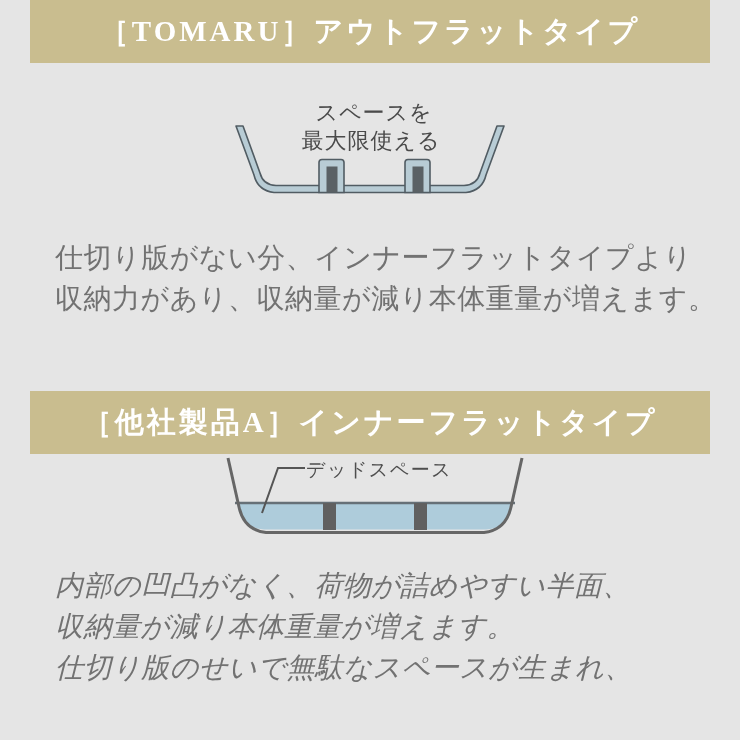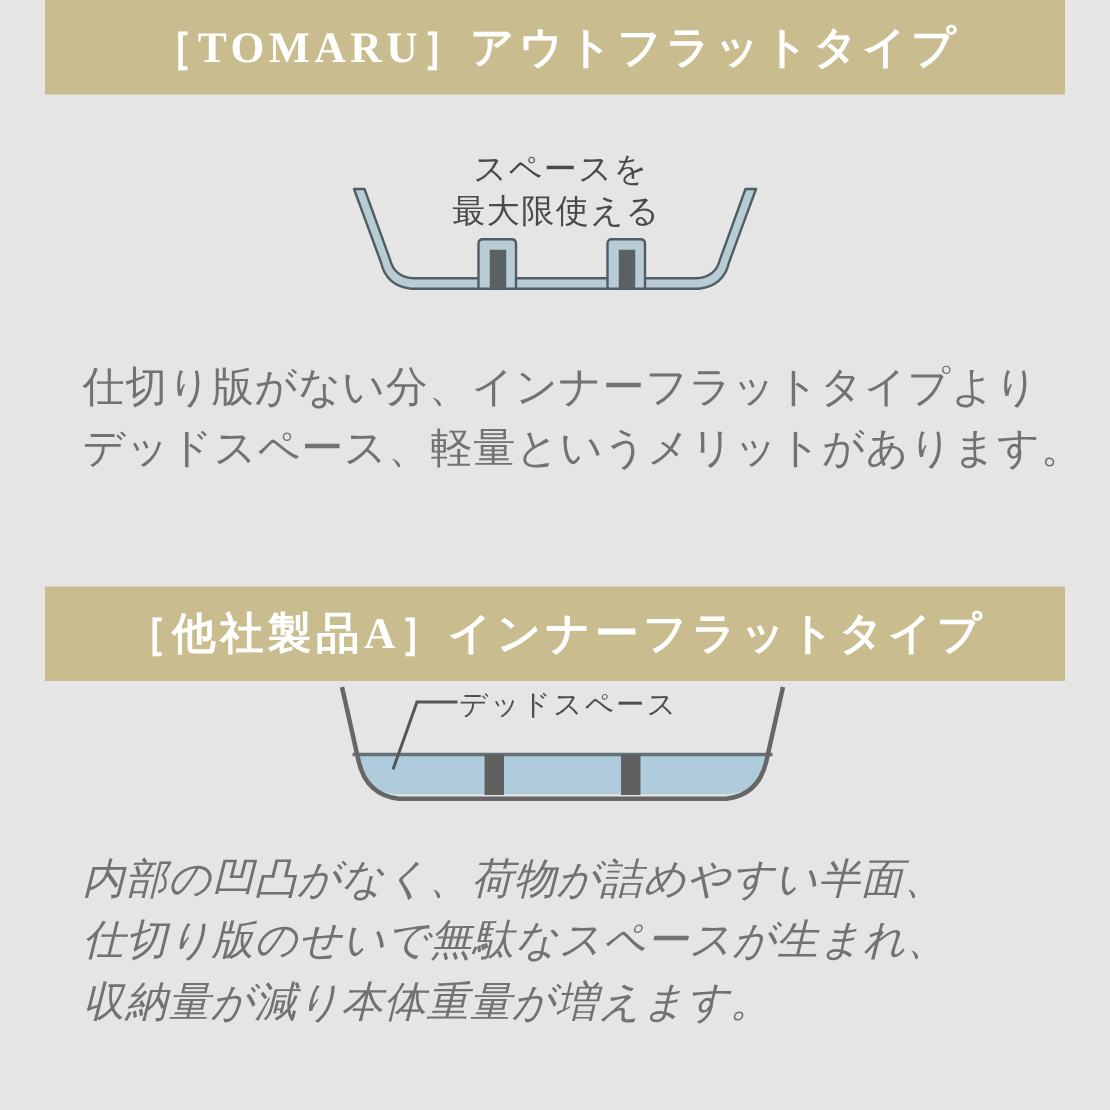--- a/index.html
+++ b/index.html
@@ -46,21 +46,21 @@
 
     <path d="M319,112.5 L319,82.5 Q319,79.5 322,79.5 L341,79.5 Q344,79.5 344,82.5 L344,112.5 Z" fill="#b8ccd5" stroke="#515c63" stroke-width="1.6"></path>
     <rect x="326.5" y="86.5" width="11" height="26" fill="#5a6165"></rect>
 
     <path d="M405,112.5 L405,82.5 Q405,79.5 408,79.5 L427,79.5 Q430,79.5 430,82.5 L430,112.5 Z" fill="#b8ccd5" stroke="#515c63" stroke-width="1.6"></path>
     <rect x="412.5" y="86.5" width="11" height="26" fill="#5a6165"></rect>
   </svg>
 
   <div class="para" id="para-tomaru">
     <div>仕切り版がない分、インナーフラットタイプより</div>
-    <div>デッドスペース、軽量というメリットがあります。</div>
+    <div>収納力があり、収納量が減り本体重量が増えます。</div>
   </div>
 
   <div class="banner" id="banner-other">［他社製品A］インナーフラットタイプ</div>
 
   <svg class="diagram-svg" id="diagram-innerflat" width="740" height="115" viewBox="0 0 740 115">
 
     <path d="M237,63 L513,63 L511,72 Q505,88 486,89.5 L264,89.5 Q245,88 239,72 Z" fill="#aeccdb"></path>
 
     <line x1="235" y1="63" x2="515" y2="63" stroke="#667077" stroke-width="2.4"></line>
 
@@ -68,17 +68,17 @@
     <rect x="414" y="63" width="13" height="27" fill="#606060"></rect>
 
     <path d="M228,18 L239,67 Q244,90 266,92.5 L484,92.5 Q506,90 511,67 L522,18" fill="none" stroke="#666666" stroke-width="3" stroke-linejoin="round"></path>
 
     <polyline points="305,28 278,28 262,73" fill="none" stroke="#555555" stroke-width="2"></polyline>
     <text class="svg-label" x="306" y="36" text-anchor="start">デッドスペース</text>
   </svg>
 
   <div class="para" id="para-other">
     <div>内部の凹凸がなく、荷物が詰めやすい半面、</div>
+    <div>収納量が減り本体重量が増えます。</div>
     <div>仕切り版のせいで無駄なスペースが生まれ、</div>
-    <div>収納量が減り本体重量が増えます。</div>
   </div>
 
 </div>
 
 </body></html>

